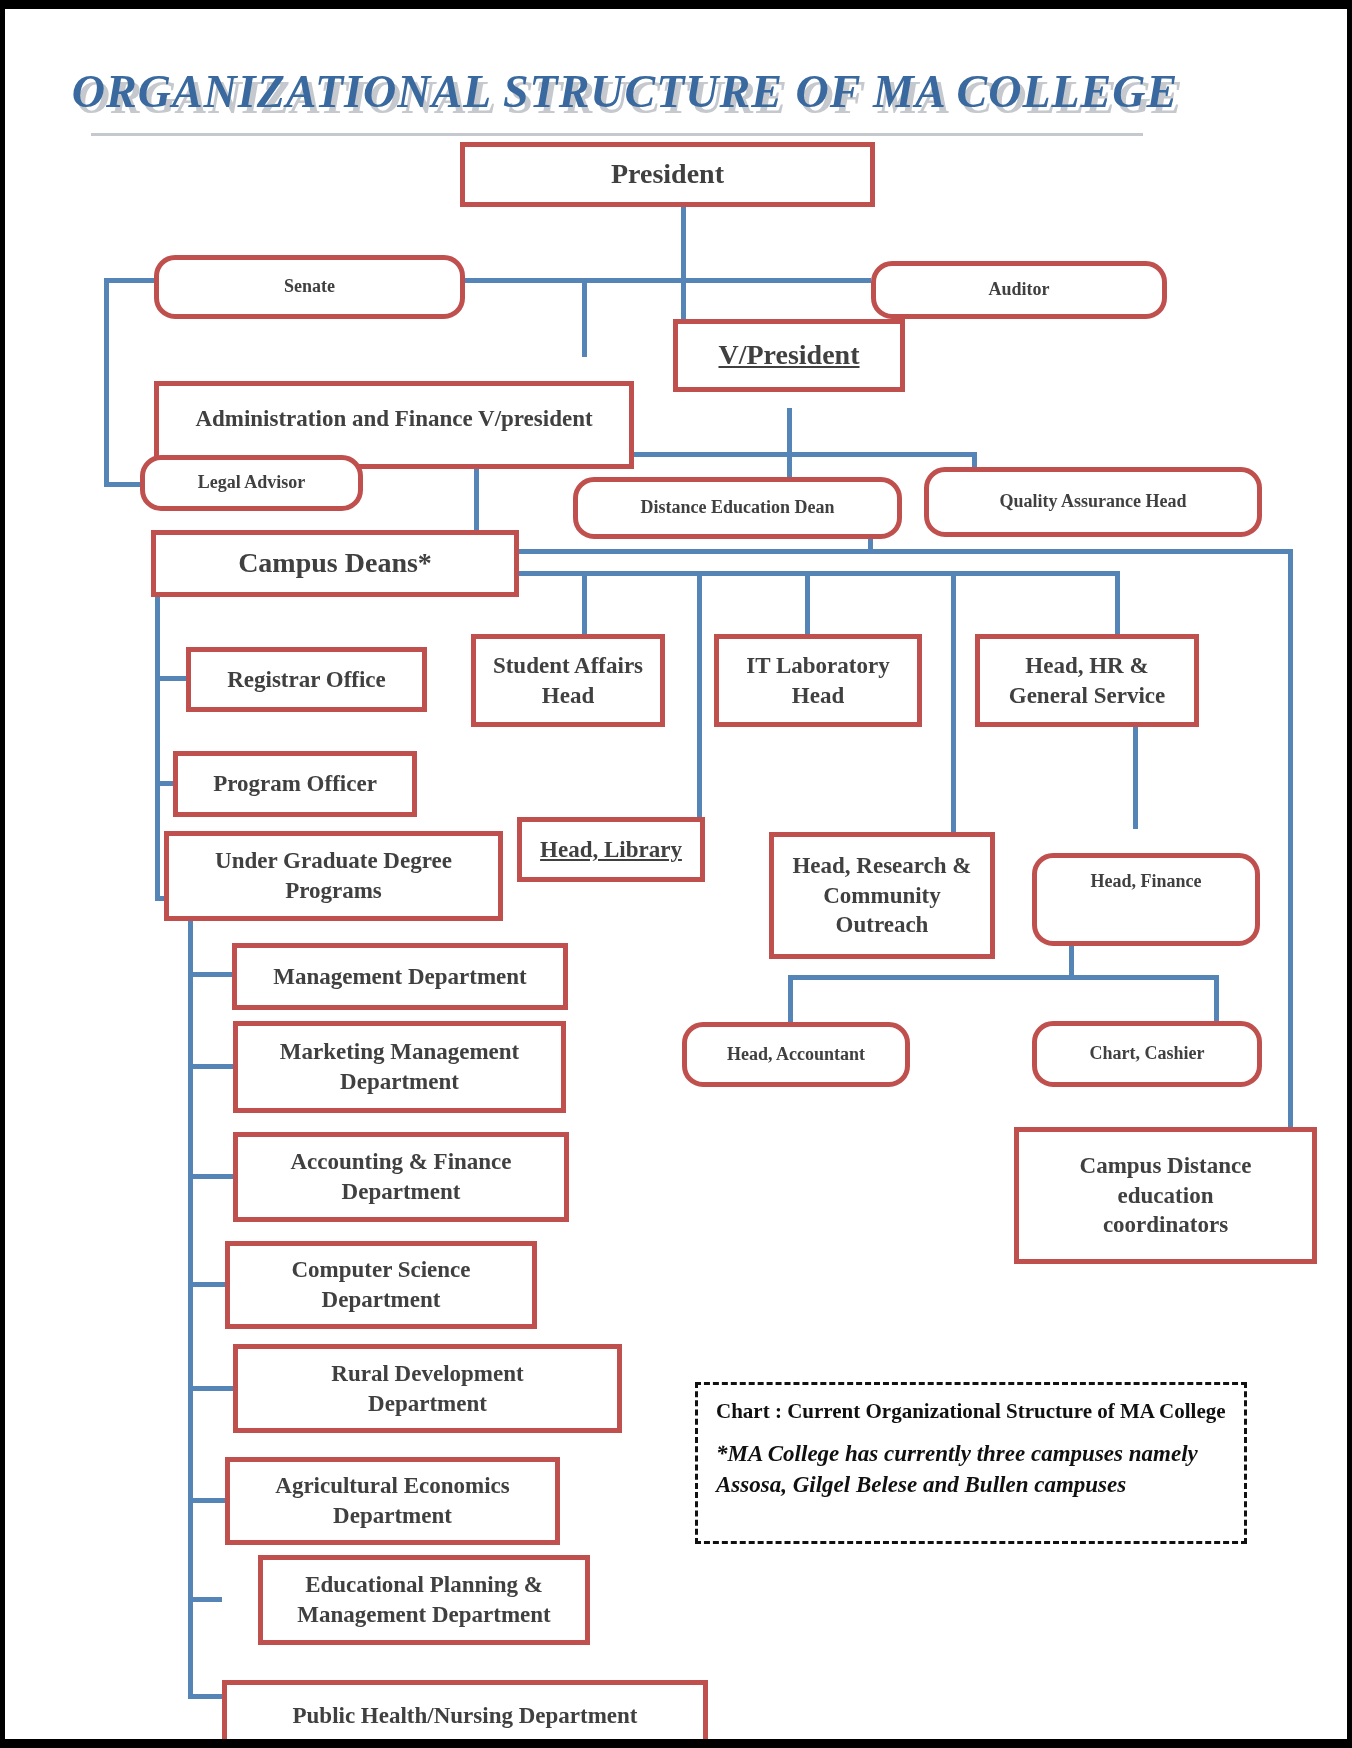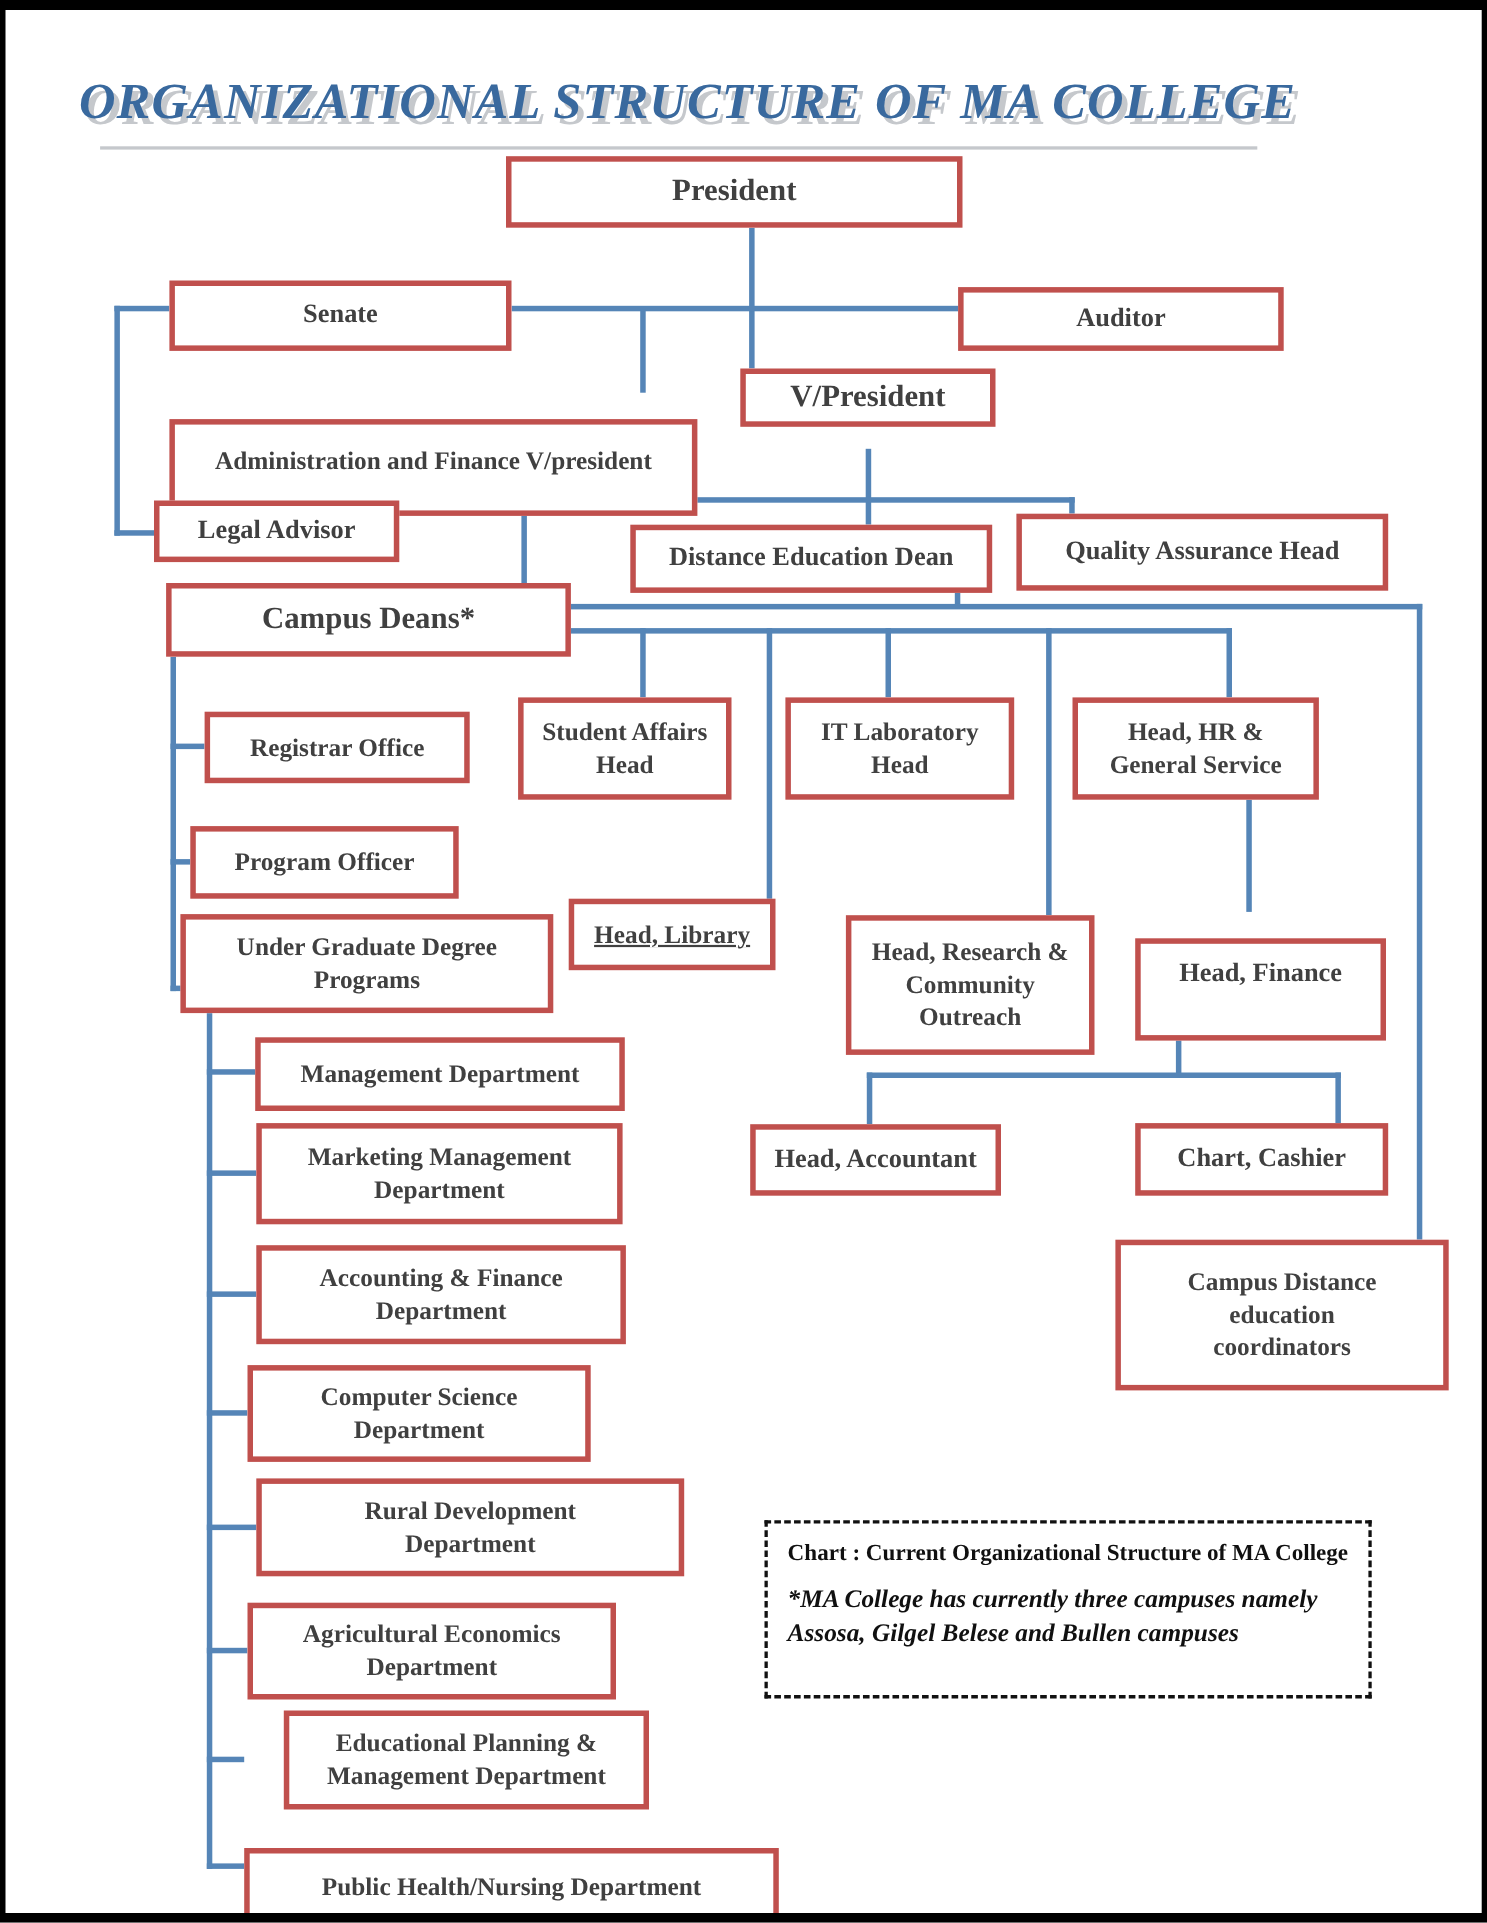--- a/index.html
+++ b/index.html
@@ -43,21 +43,21 @@
     justify-content:center;
     text-align:center;
     color:#404040;
     font-weight:bold;
     line-height:1.3;
     white-space:pre-line;
     z-index:2;
     font-size:23px;
   }
   .f28{font-size:28px;}
-  .f24{font-size:24px;}
+  .f24{font-size:18px;border-radius:21px;}
   .top-align{align-items:flex-start;padding-top:12px;margin-top:24px;}
   .ln{
     position:absolute;
     background:var(--connector,#5585B7);
     z-index:1;
   }
   .note{
     position:absolute;
     box-sizing:border-box;
     left:690px;top:1373px;width:552px;height:162px;
@@ -123,21 +123,21 @@
   <div class="ln" style="left:183px;top:1165px;width:45px;height:5px;"></div>
   <div class="ln" style="left:183px;top:1273px;width:37px;height:5px;"></div>
   <div class="ln" style="left:183px;top:1377px;width:45px;height:5px;"></div>
   <div class="ln" style="left:183px;top:1489px;width:37px;height:5px;"></div>
   <div class="ln" style="left:183px;top:1588px;width:34px;height:5px;"></div>
   <div class="ln" style="left:183px;top:1685px;width:34px;height:5px;"></div>
 
   <div class="node f28" style="left:455px;top:133px;width:415px;height:65px;">President</div>
   <div class="node f24" style="left:149px;top:246px;width:311px;height:64px;">Senate</div>
   <div class="node f24" style="left:866px;top:252px;width:296px;height:58px;font-family:Liberation Serif, serif;">Auditor</div>
-  <div class="node f28" style="left:668px;top:326px;width:232px;height:53px;">V/President</div>
+  <div class="node f28" style="left:668px;top:310px;width:232px;height:73px;text-decoration:underline;">V/President</div>
   <div class="node top-align" style="left:149px;top:348px;width:480px;height:88px;padding-top:18px;">Administration and Finance V/president</div>
   <div class="node f24" style="left:135px;top:446px;width:223px;height:56px;">Legal Advisor</div>
   <div class="node f24" style="left:568px;top:468px;width:329px;height:62px;">Distance Education Dean</div>
   <div class="node f24" style="left:919px;top:458px;width:338px;height:70px;">Quality Assurance Head</div>
   <div class="node f28" style="left:146px;top:521px;width:368px;height:67px;">Campus Deans*</div>
   <div class="node" style="left:181px;top:638px;width:241px;height:65px;">Registrar Office</div>
   <div class="node" style="left:466px;top:625px;width:194px;height:93px;">Student Affairs
 Head</div>
   <div class="node" style="left:709px;top:625px;width:208px;height:93px;">IT Laboratory
 Head</div>

